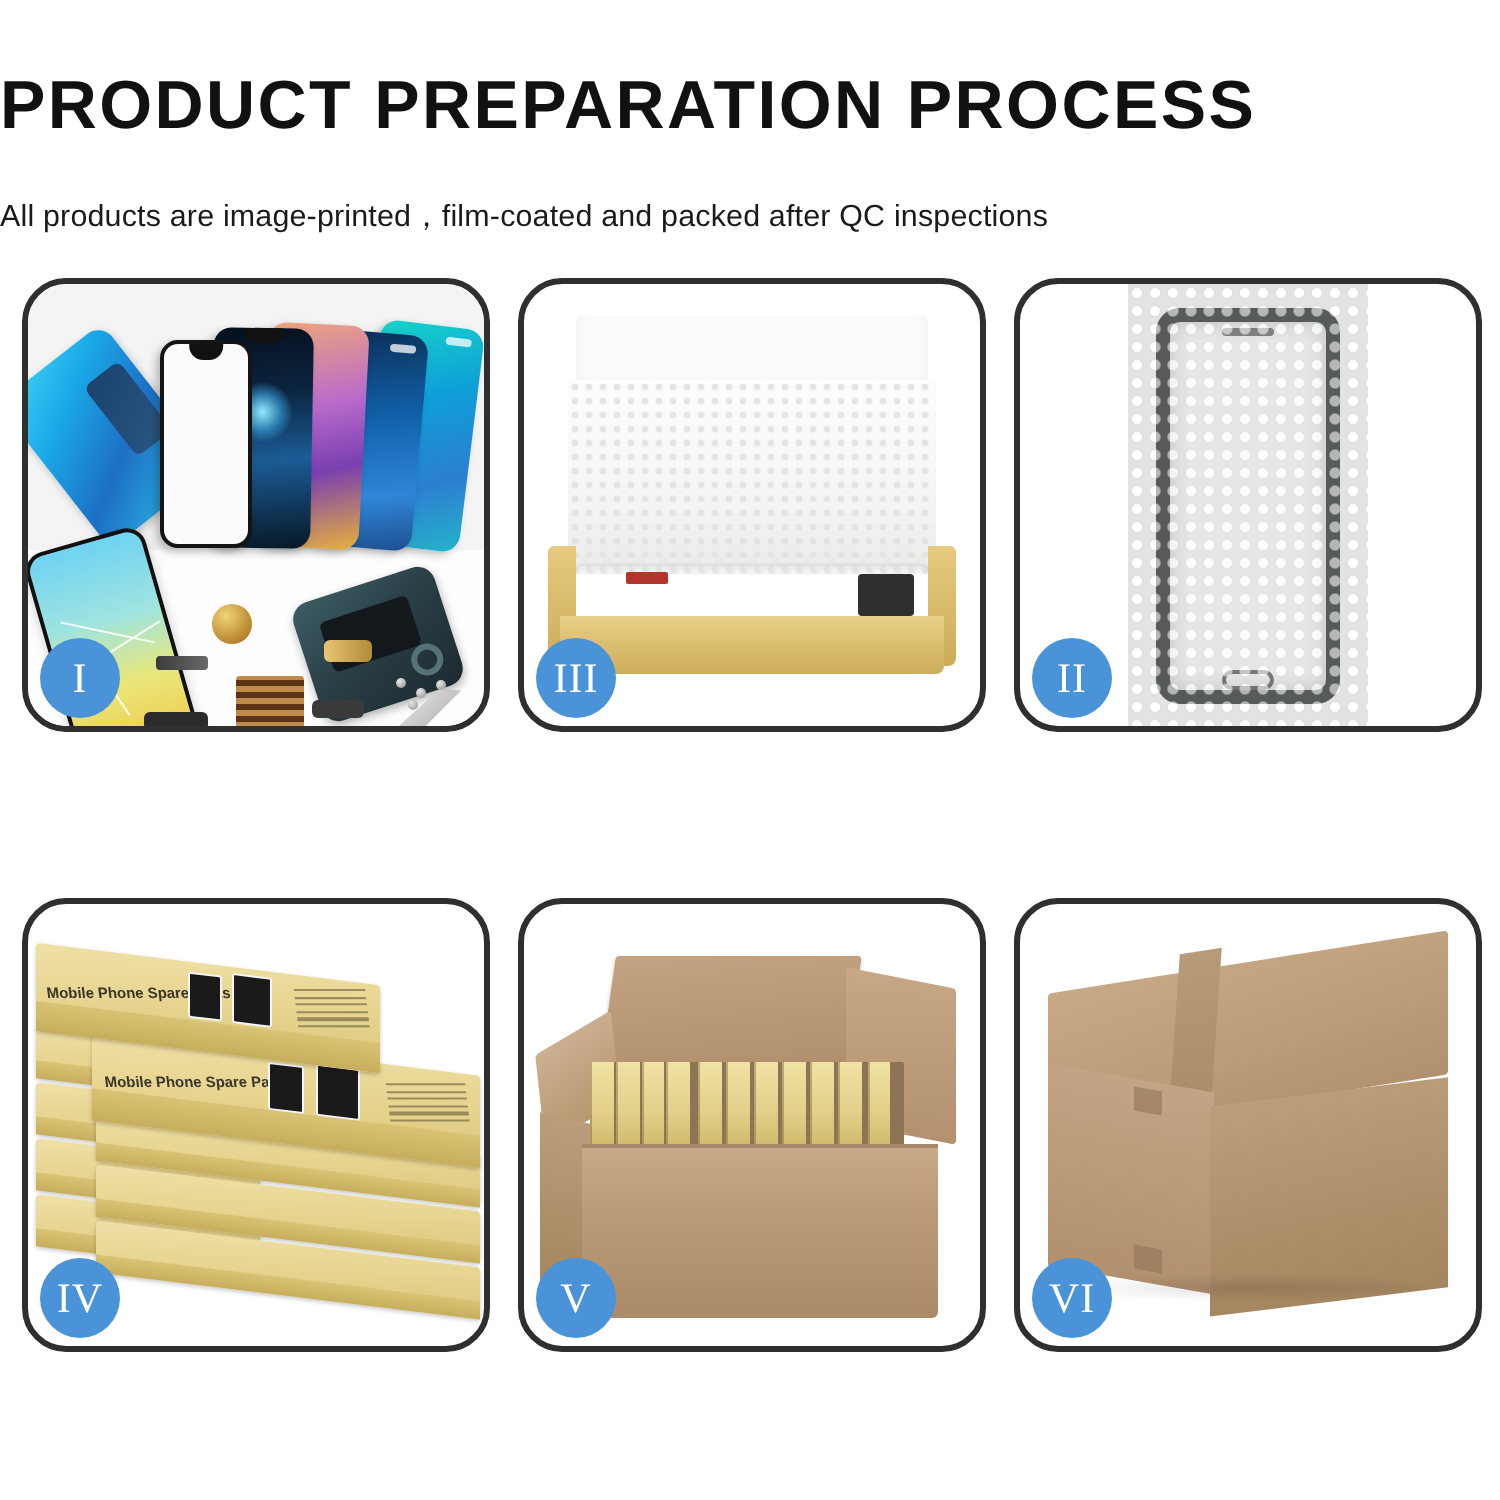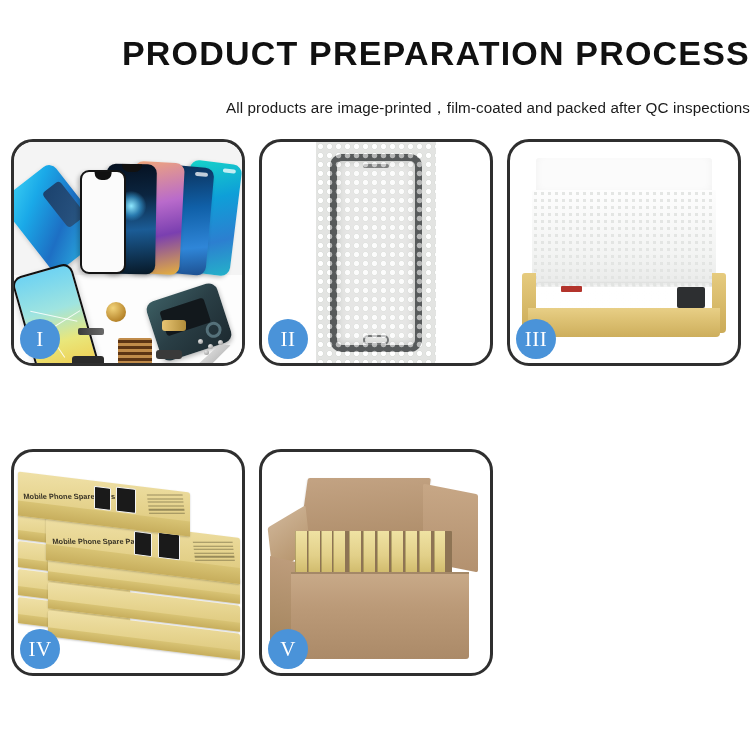--- a/index.html
+++ b/index.html
@@ -5,21 +5,21 @@
   * { box-sizing: border-box; margin: 0; padding: 0; }
   html, body {
     width: 750px; height: 750px;
     background: #ffffff;
     font-family: "Liberation Sans", sans-serif;
     overflow: hidden;
   }
   .page { position: relative; width: 750px; height: 750px; background: #fff; }
 
   
-  .header { text-align: right; padding-top: 36px; }
+  .header { text-align: left; padding-top: 36px; }
   .title {
     font-size: 34px;
     letter-spacing: 1.2px;
     font-weight: 700;
     color: #111111;
     line-height: 1.05;
     font-family: "Liberation Sans", sans-serif;
   }
   .subtitle {
     margin-top: 26px;
@@ -299,46 +299,46 @@
           <i class="screw" style="left:10px;top:5px;"></i>
           <i class="screw" style="left:20px;top:1px;"></i>
           <i class="screw" style="left:6px;top:11px;"></i>
         </span>
       </div>
       <div class="badge">I</div>
     </div>
 
     <div class="panel">
       <div class="panel-inner">
-        <div class="p2-photo">
-          <div class="p2-screen">
-            <span class="p2-ear"></span>
-            <span class="p2-home"></span>
-          </div>
-          <div class="p2-bub"></div>
-        </div>
-      </div>
-      <div class="badge">II</div>
-    </div>
-
-    <div class="panel">
-      <div class="panel-inner">
         <div class="p3-wrap">
           <div class="p3-lidback"></div>
           <div class="p3-foam"></div>
           <div class="p3-item">
             <span class="p3-item-dark"></span>
             <span class="p3-item-red"></span>
           </div>
           <div class="p3-box-leftflap"></div>
           <div class="p3-box-rightflap"></div>
           <div class="p3-box-front"></div>
         </div>
       </div>
       <div class="badge">III</div>
+    </div>
+
+    <div class="panel">
+      <div class="panel-inner">
+        <div class="p2-photo">
+          <div class="p2-screen">
+            <span class="p2-ear"></span>
+            <span class="p2-home"></span>
+          </div>
+          <div class="p2-bub"></div>
+        </div>
+      </div>
+      <div class="badge">II</div>
     </div>
 
     <div class="panel">
       <div class="panel-inner">
         <div class="stack">
 
           <div class="sbox" style="left:0;top:52px;width:112px;height:26px;transform:skewY(7deg);">
               <span class="side"></span>
             </div>
           <div class="sbox" style="left:0;top:80px;width:112px;height:26px;transform:skewY(7deg);">
@@ -416,15 +416,30 @@
             <span class="v-rod" style="left:88%;"></span>
           </div>
           <div class="v-body-left"></div>
           <div class="v-body-front"></div>
           <div class="v-seam"></div>
         </div>
       </div>
       <div class="badge">V</div>
     </div>
 
+    <div class="panel">
+      <div class="panel-inner">
+        <div class="w-wrap">
+          <div class="w-top"></div>
+          <div class="w-tape"></div>
+          <div class="w-front-left">
+            <span class="w-notch" style="left:52%;top:4%;width:16%;height:12%;"></span>
+            <span class="w-notch" style="left:52%;bottom:6%;width:16%;height:12%;"></span>
+          </div>
+          <div class="w-front-right"></div>
+          <div class="w-shadow"></div>
+        </div>
+      </div>
+      <div class="badge">VI</div>
+    </div>
 
   </div>
 </div>
 
 </body></html>

